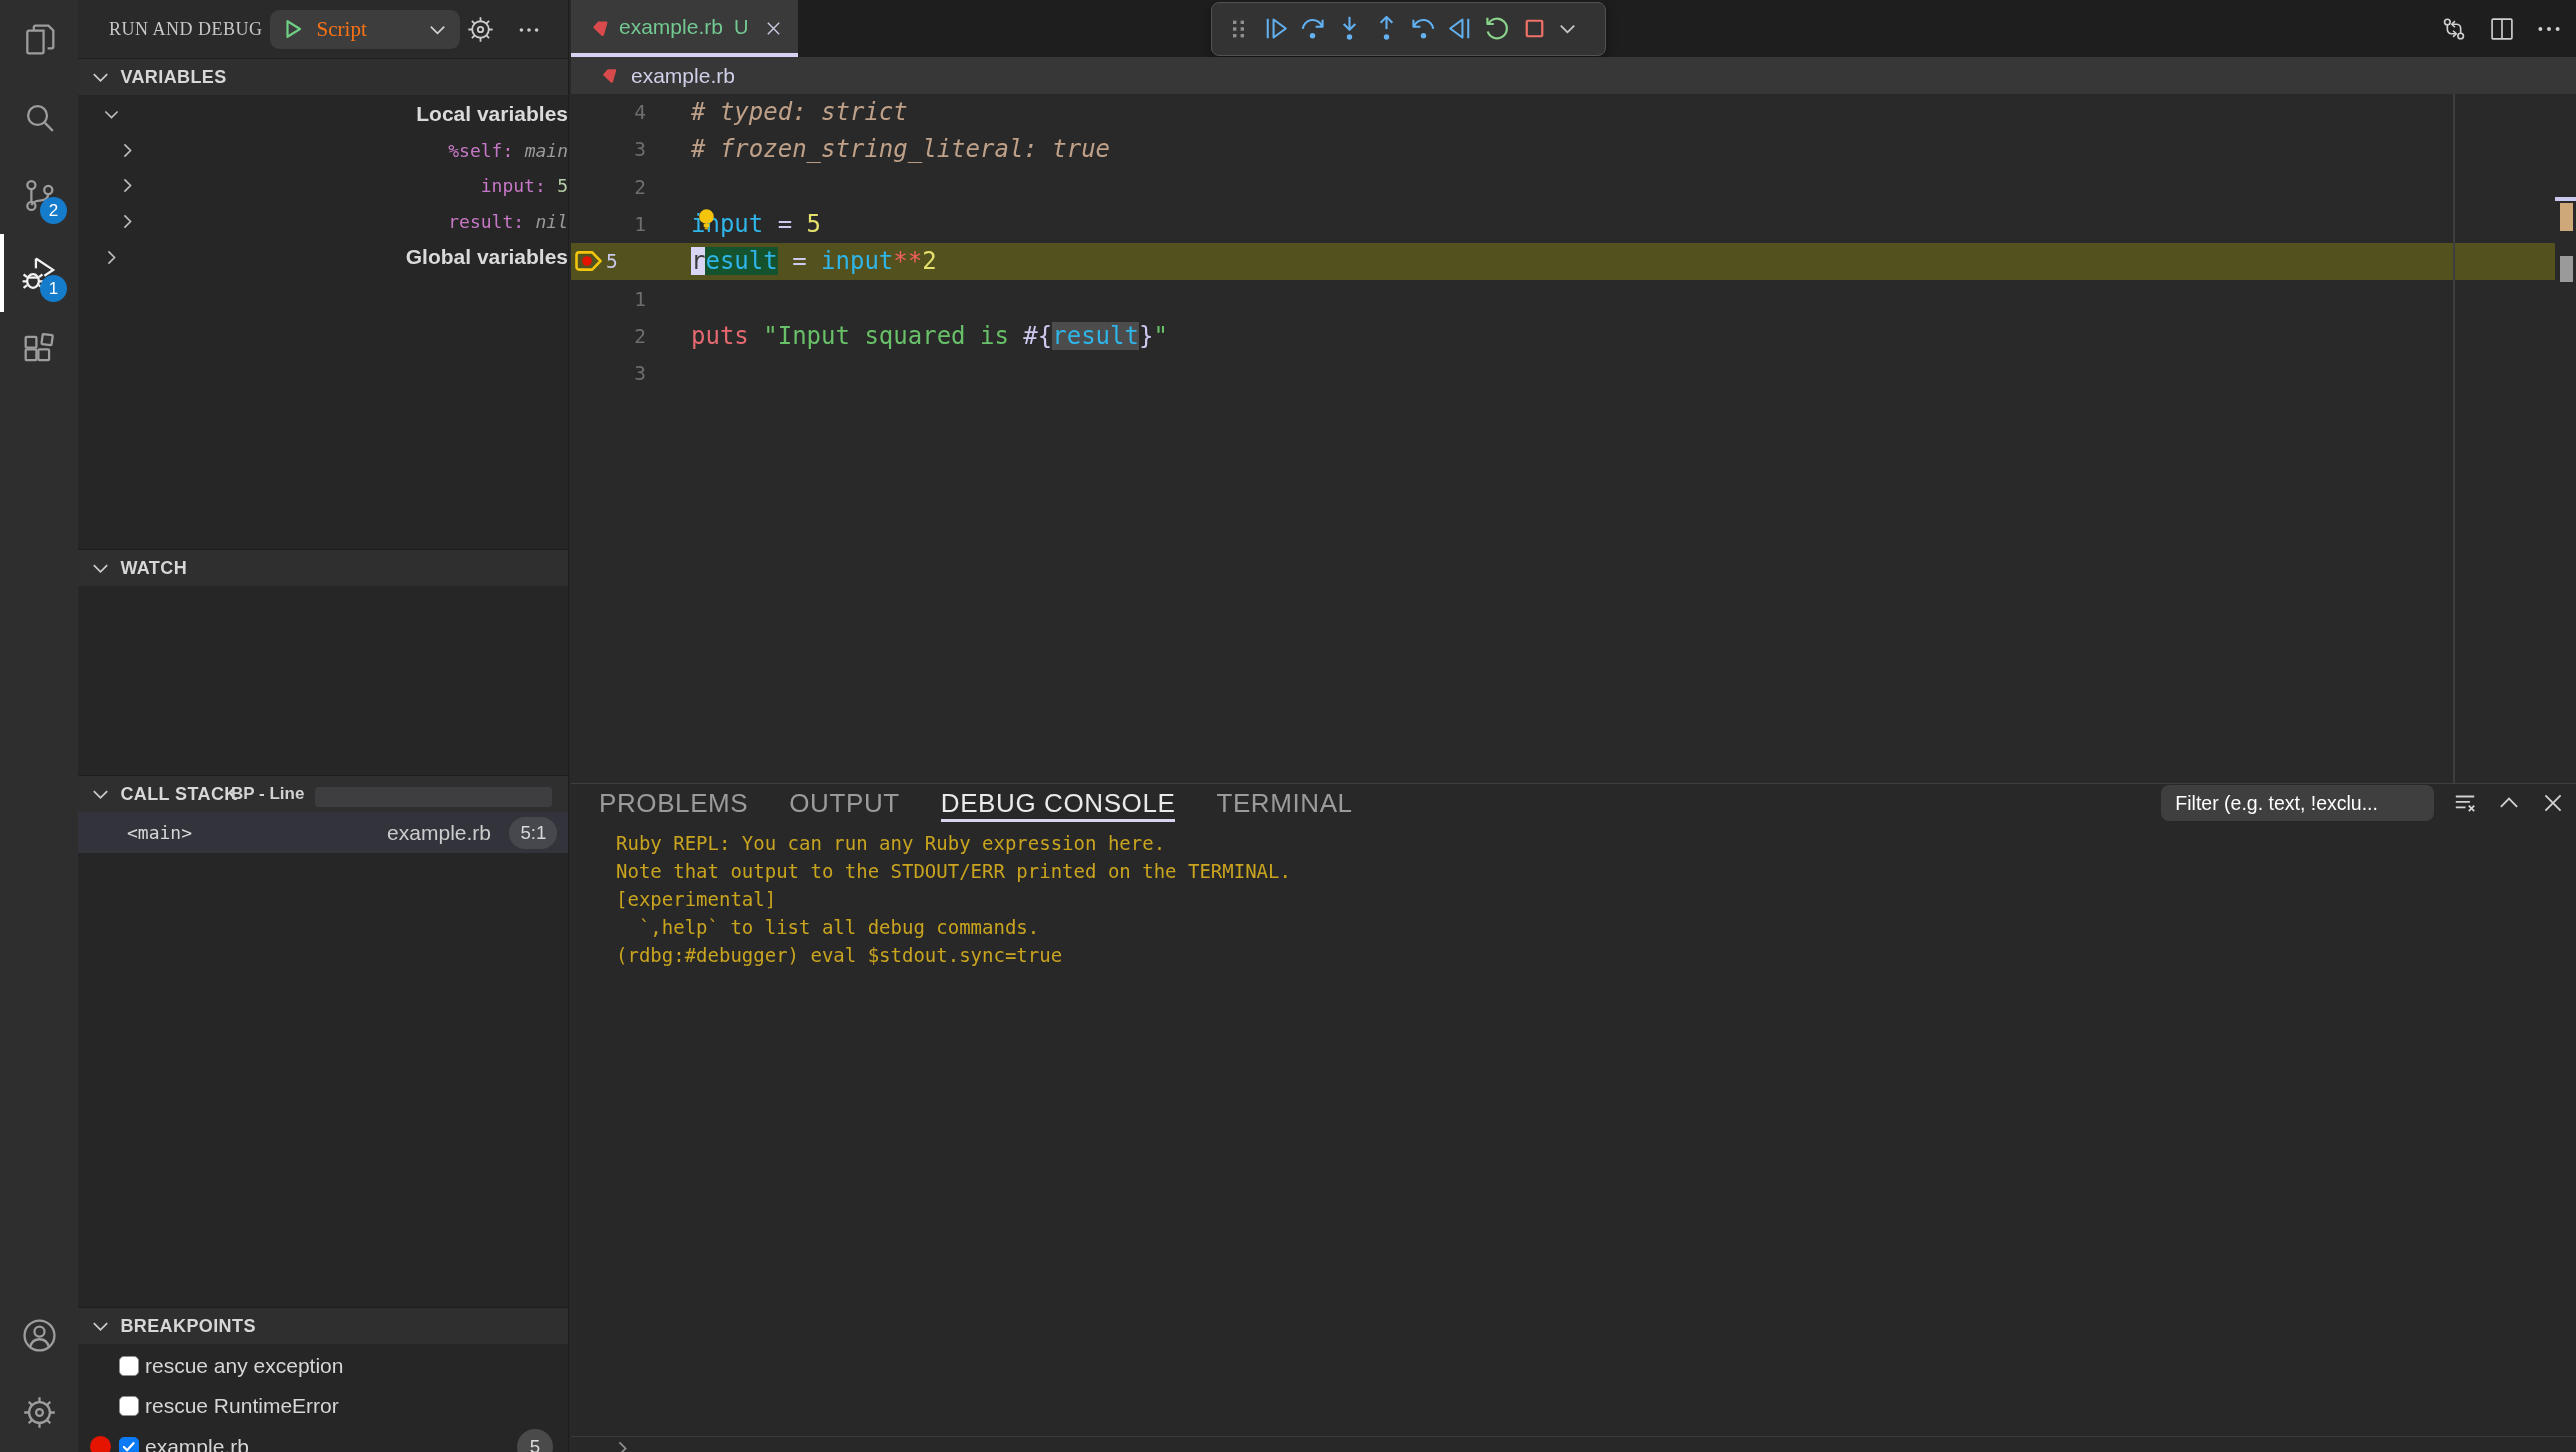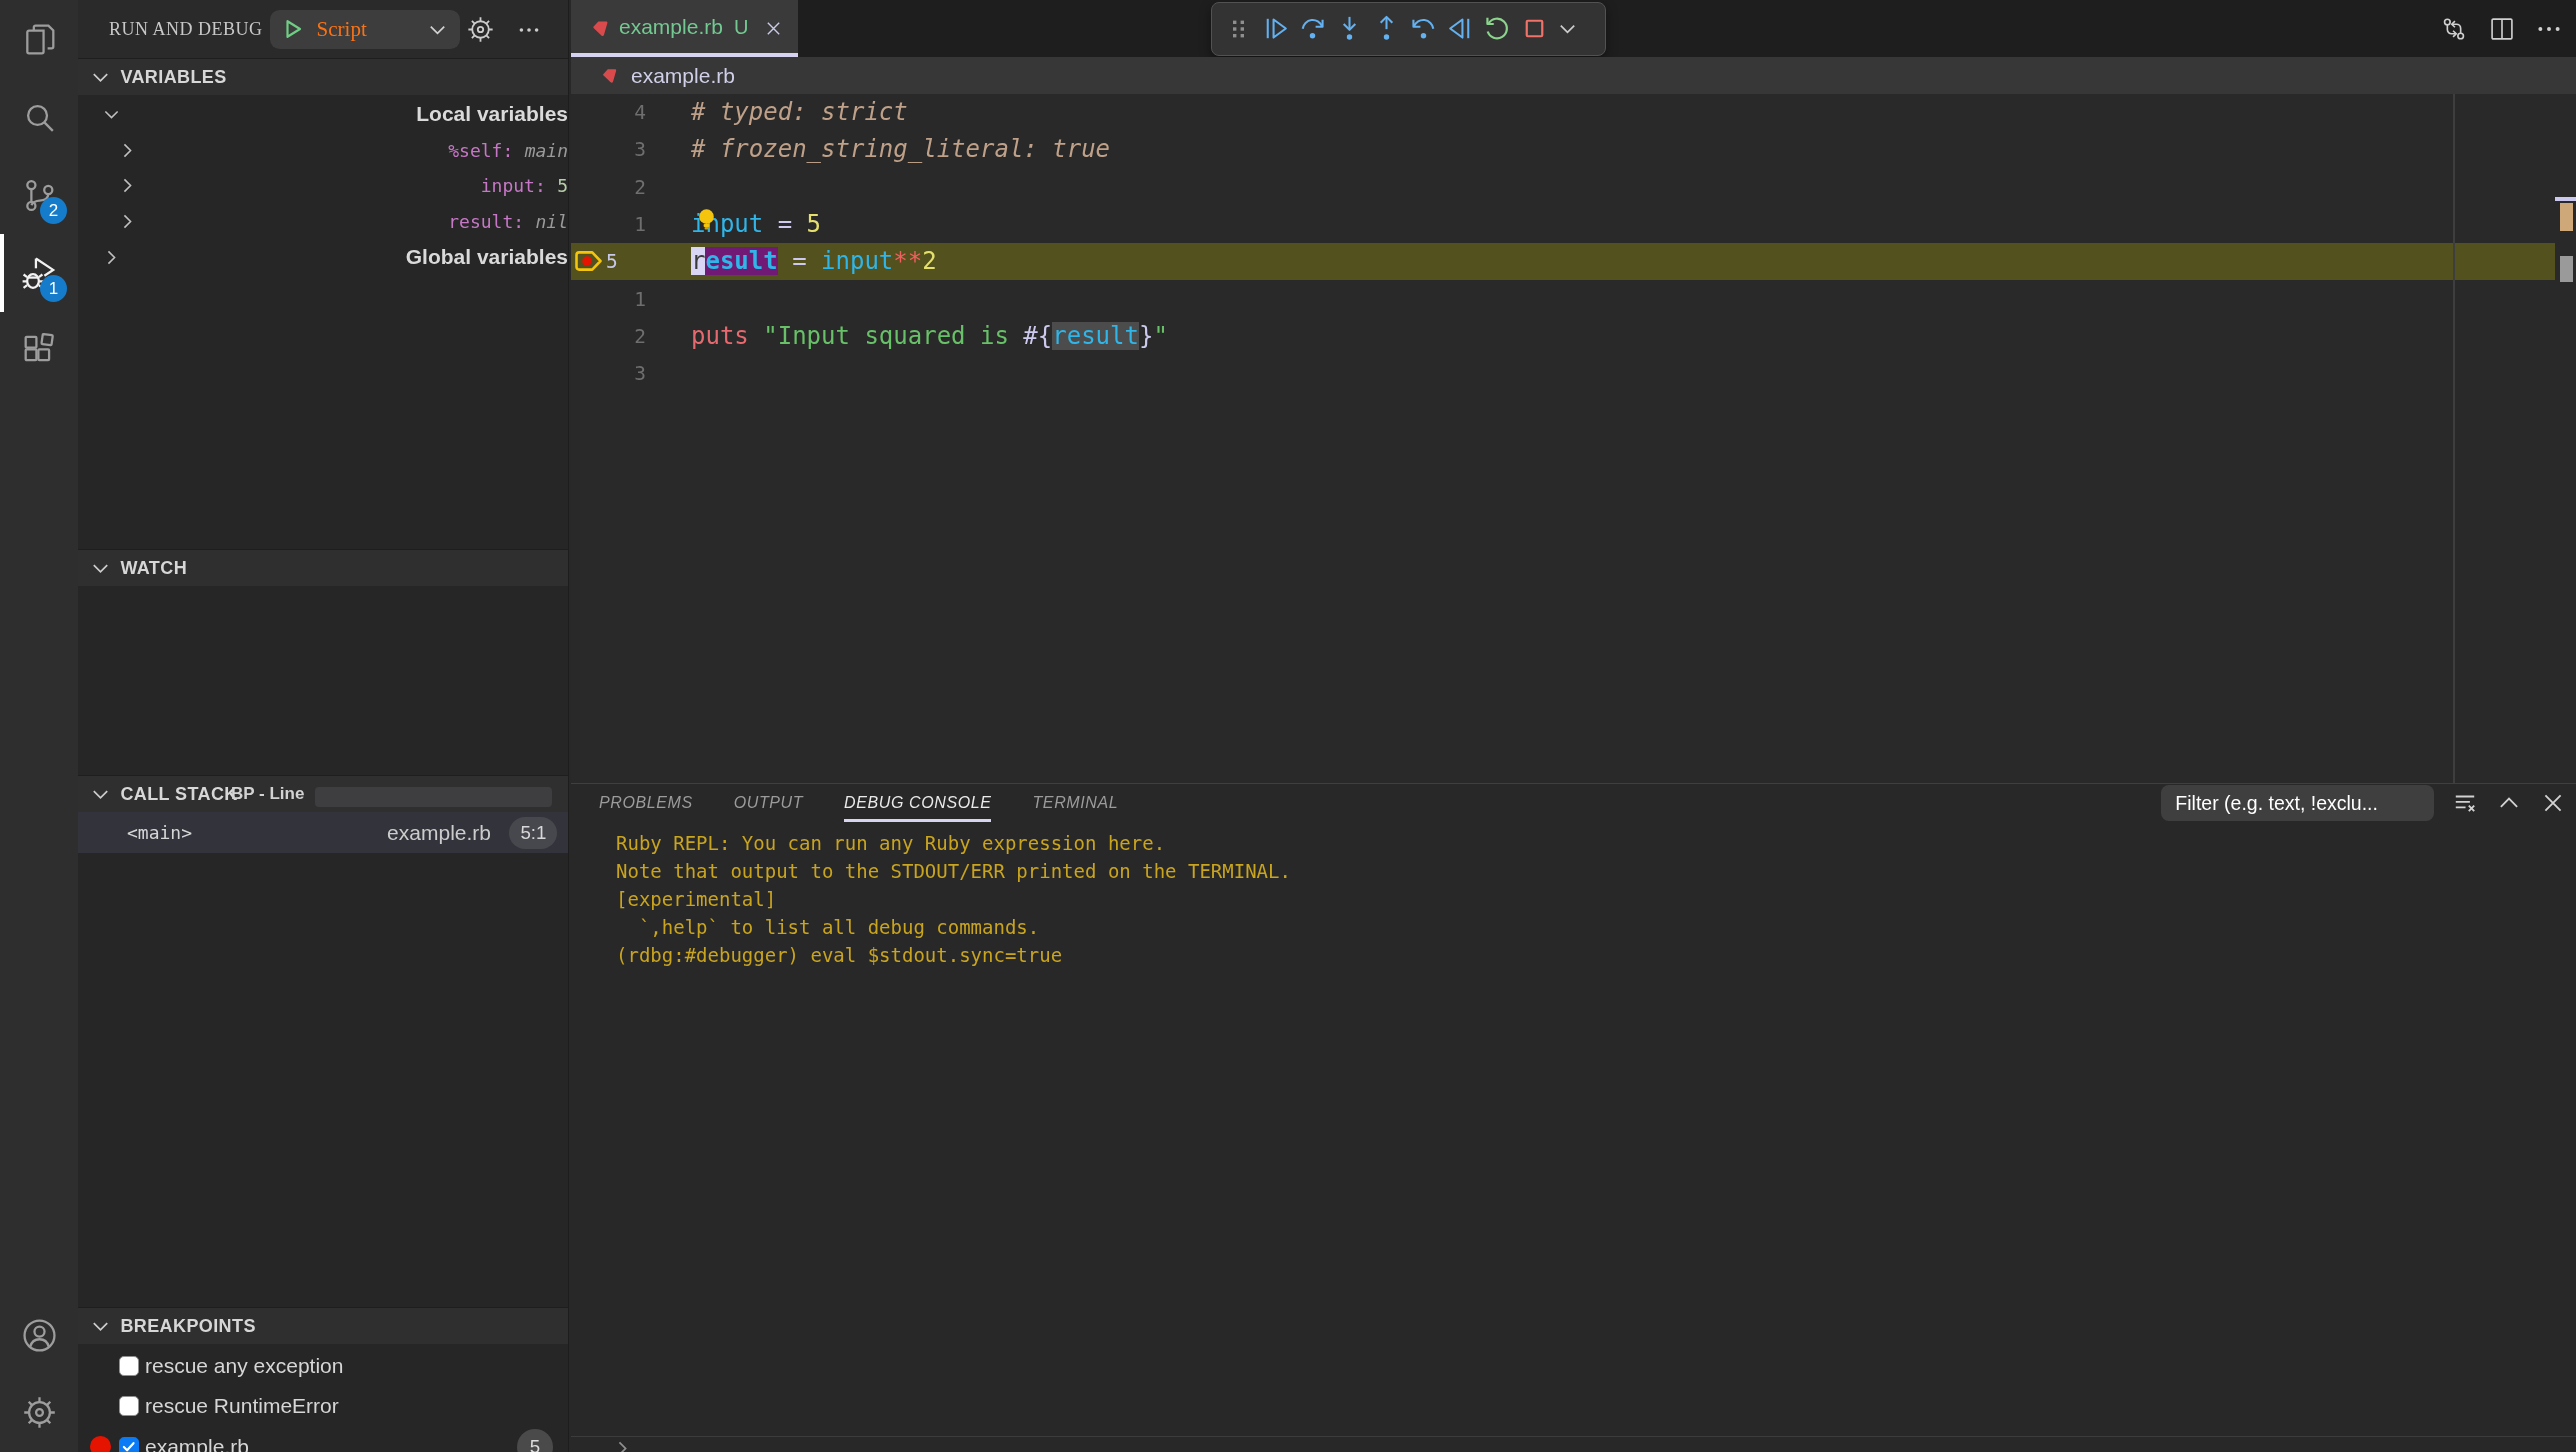--- a/index.html
+++ b/index.html
@@ -80,32 +80,32 @@
   .tk-comment { color:#bfa088; font-style:italic; }
   .tk-ident { color:#2fb5e8; }
   .tk-op { color:#cdc9ef; }
   .tk-num { color:#e5e06e; }
   .tk-star { color:#f25f5f; }
   .tk-kw { color:#e5696f; }
   .tk-str { color:#68c168; }
   .tk-interp { color:#cdc9ef; }
   .tk-hl { color:#2fb5e8; background:#4c4c4c; }
   .tk-cursor { color:#3a3a3a; background:#d9d6f5; }
-  .tk-sel { background:#701a75;font-weight:bold; }
+  .tk-sel { background:#14532d; }
   .glyph-bp { position:absolute; left:4px; top:4.9px; }
   .lightbulb { position:absolute; left:124px; top:113px; }
   .ruler { position:absolute; left:1882px; top:0; width:1.6px; height:689px; background:#3e3e3e; }
   .ovr-line { position:absolute; left:1984px; top:103px; width:21px; height:4px; background:#cbc8ee; }
   .ovr-tan { position:absolute; left:1989px; top:109px; width:13px; height:28px; background:#cfa879; }
   .ovr-gray { position:absolute; left:1989px; top:162px; width:13px; height:26px; background:#9a9a9a; }
 
   
   .panel { position:absolute; left:0; top:783px; width:100%; height:669px; background:#282828; border-top:1.6px solid #3f3f40; }
   .panel-tabs { position:absolute; left:28px; top:0; height:38px; display:flex; gap:41px; align-items:center; }
-  .panel-tab { position:relative; height:38px; line-height:38px; font-size:16px; letter-spacing:0.6px; color:#9b9b9b;font-style:italic; }
+  .panel-tab { position:relative; height:38px; line-height:38px; font-size:26px; letter-spacing:0.6px; color:#9b9b9b; }
   .panel-tab.active { color:#eaeaea; }
   .panel-tab.active::after { content:''; position:absolute; left:0; bottom:0; width:100%; height:3.2px; background:#d6d4ee; }
   .panel-right { position:absolute; right:0; top:0; height:38px; display:flex; align-items:center; }
   .filter-input { width:273px; height:36px; background:#3f3f40; border-radius:8px; display:flex; align-items:center; }
   .filter-input span { margin-left:14px; font-size:19.5px; color:#ffffff; }
   .panel-icon { margin-left:18px; display:flex; align-items:center; justify-content:center; width:26px; height:26px; }
   .panel-icon.last { margin-right:9.7px; }
   .console { position:absolute; left:45px; top:45px; }
   .console-line { height:28px; line-height:28px; font-family:"DejaVu Sans Mono", monospace; font-size:19px; color:#c9a41f; white-space:pre; }
   .console-input { position:absolute; left:0; bottom:0; width:100%; height:16px; border-top:1.6px solid #3c3c3c; }

